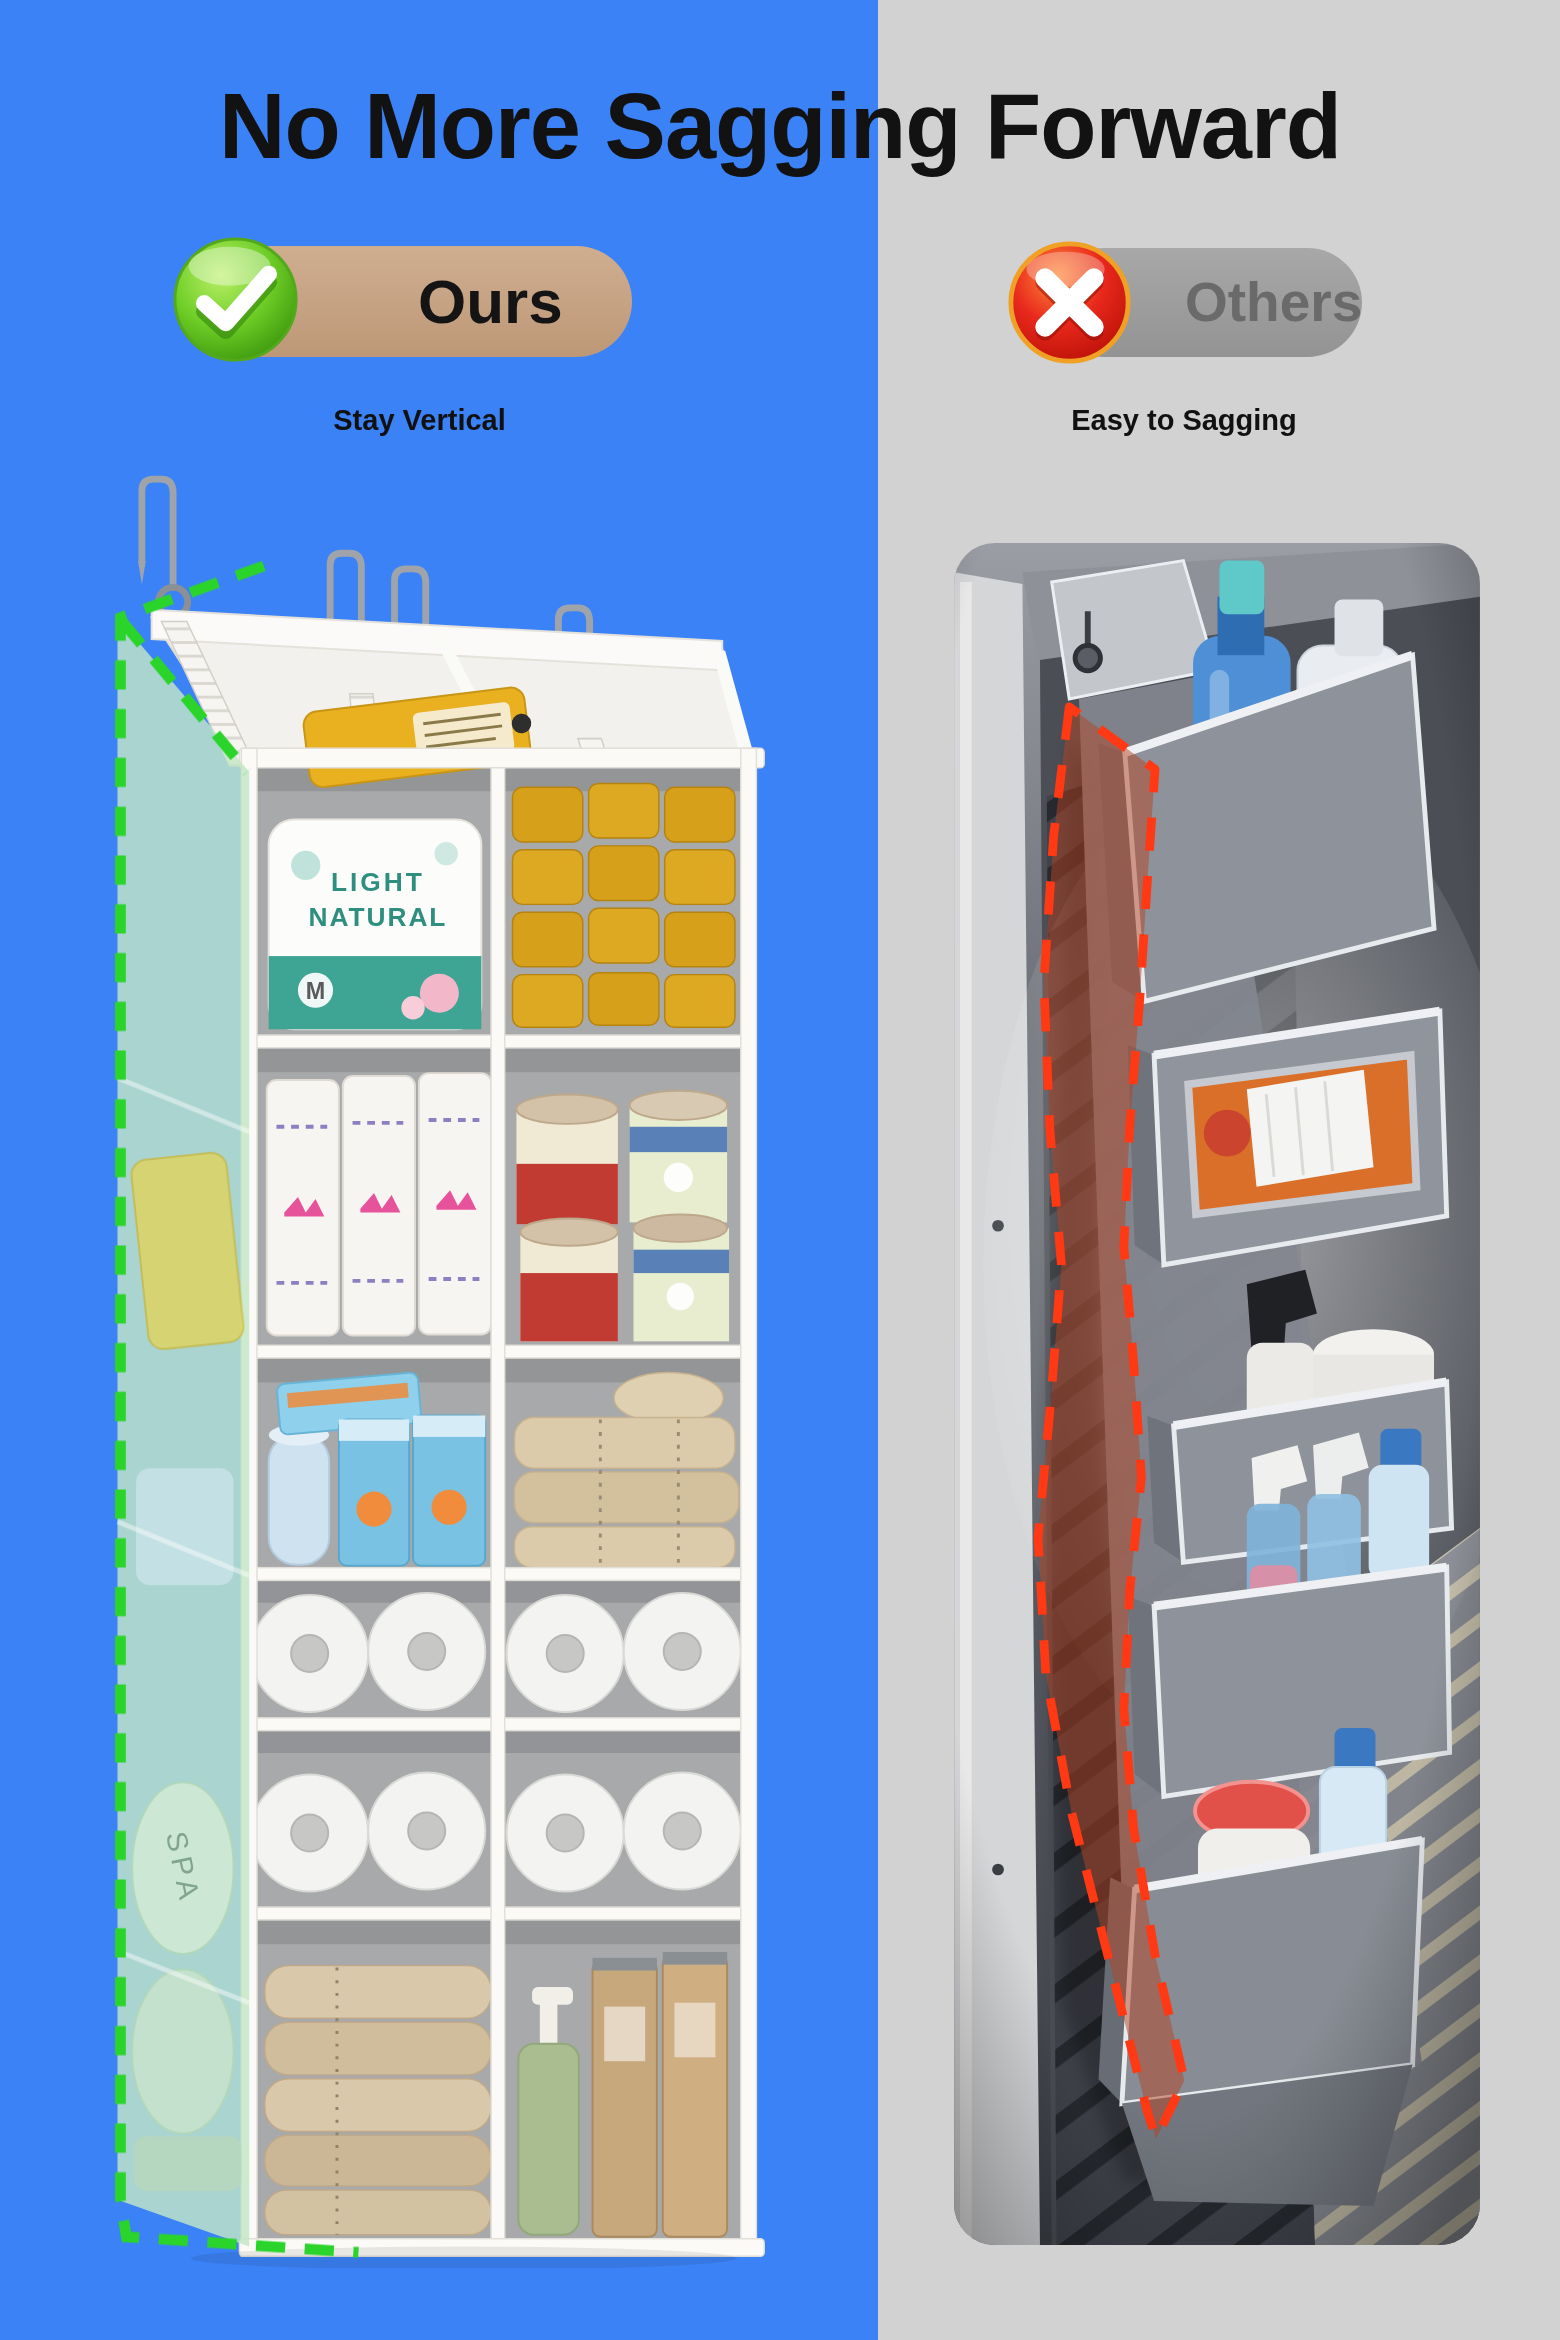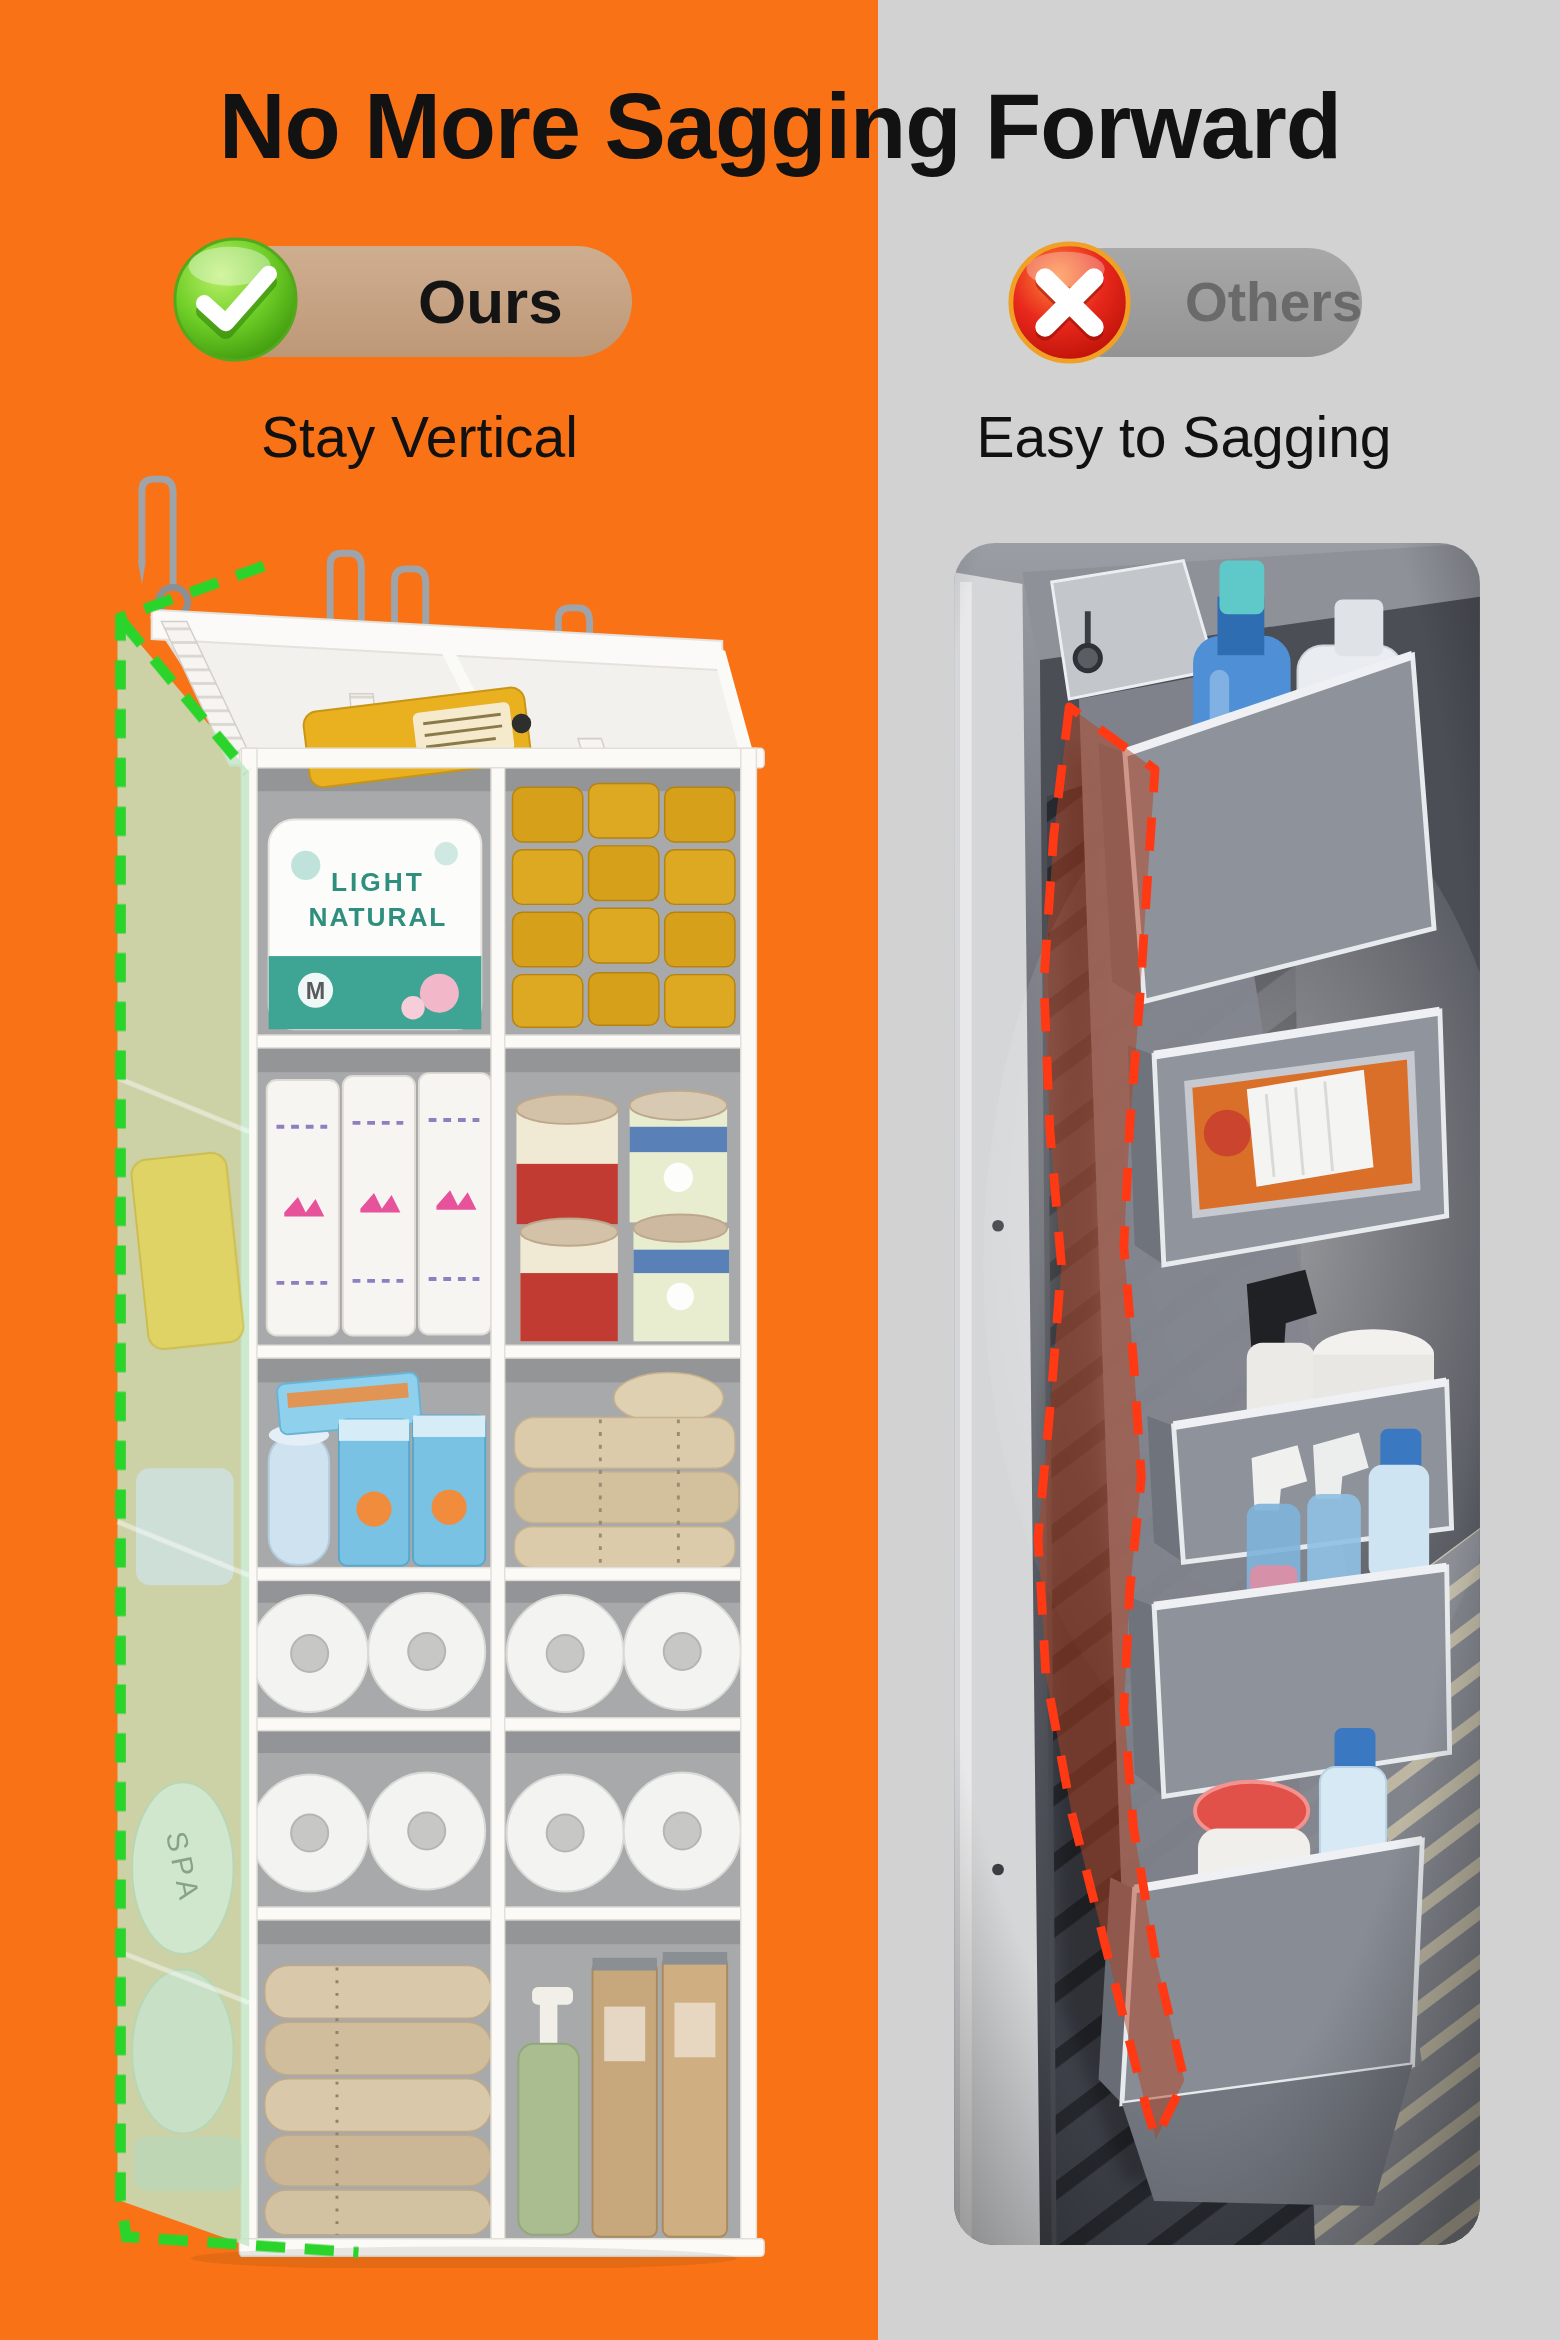--- a/index.html
+++ b/index.html
@@ -1,18 +1,18 @@
 <!DOCTYPE html>
 <html><head>
 <meta charset="utf-8">
 <style>
   html,body{margin:0;padding:0;background:#ffffff;}
   #canvas{
     position:relative;width:1560px;height:2341px;overflow:hidden;
-    background:#f97316;font-family:"Liberation Sans","DejaVu Sans",sans-serif;
+    background:#3b82f6;font-family:"Liberation Sans","DejaVu Sans",sans-serif;
   }
   .gray-panel{position:absolute;left:878px;top:0;width:683px;height:2341px;background:#d2d2d2;}
   .page-title{
     position:absolute;left:0;top:74px;width:1560px;text-align:center;
     font-size:92px;font-weight:700;color:#121212;letter-spacing:-1px;line-height:1.15;
   }
   .badge-pill{
     position:absolute;display:flex;align-items:center;border-radius:59px;
     font-weight:700;line-height:1;
   }
@@ -23,21 +23,21 @@
   }
   .pill-others{
     left:1050px;top:248px;width:312px;height:109px;
     background:linear-gradient(#a8a8a8,#939393);color:#6a6a6a;font-size:55px;
     padding-left:135px;box-sizing:border-box;
   }
   .badge-circle{position:absolute;width:129px;height:129px;}
   .circle-ours{left:171px;top:235px;}
   .circle-others{left:1005px;top:238px;}
   .caption{
-    position:absolute;text-align:center;font-size:57px;font-weight:400;color:#111111;
+    position:absolute;text-align:center;font-size:29px;font-weight:700;color:#111111;
   }
   .caption-ours{left:166px;top:404px;width:507px;}
   .caption-others{left:940px;top:404px;width:488px;}
   .photo-left{position:absolute;left:93px;top:444px;width:683px;height:1824px;text-decoration:underline;}
   .photo-right{
     position:absolute;left:954px;top:543px;width:526px;height:1702px;
     border-radius:41px;overflow:hidden;
   }
   svg{display:block;}
   .svg-label{font-family:"Liberation Sans","DejaVu Sans",sans-serif;}

